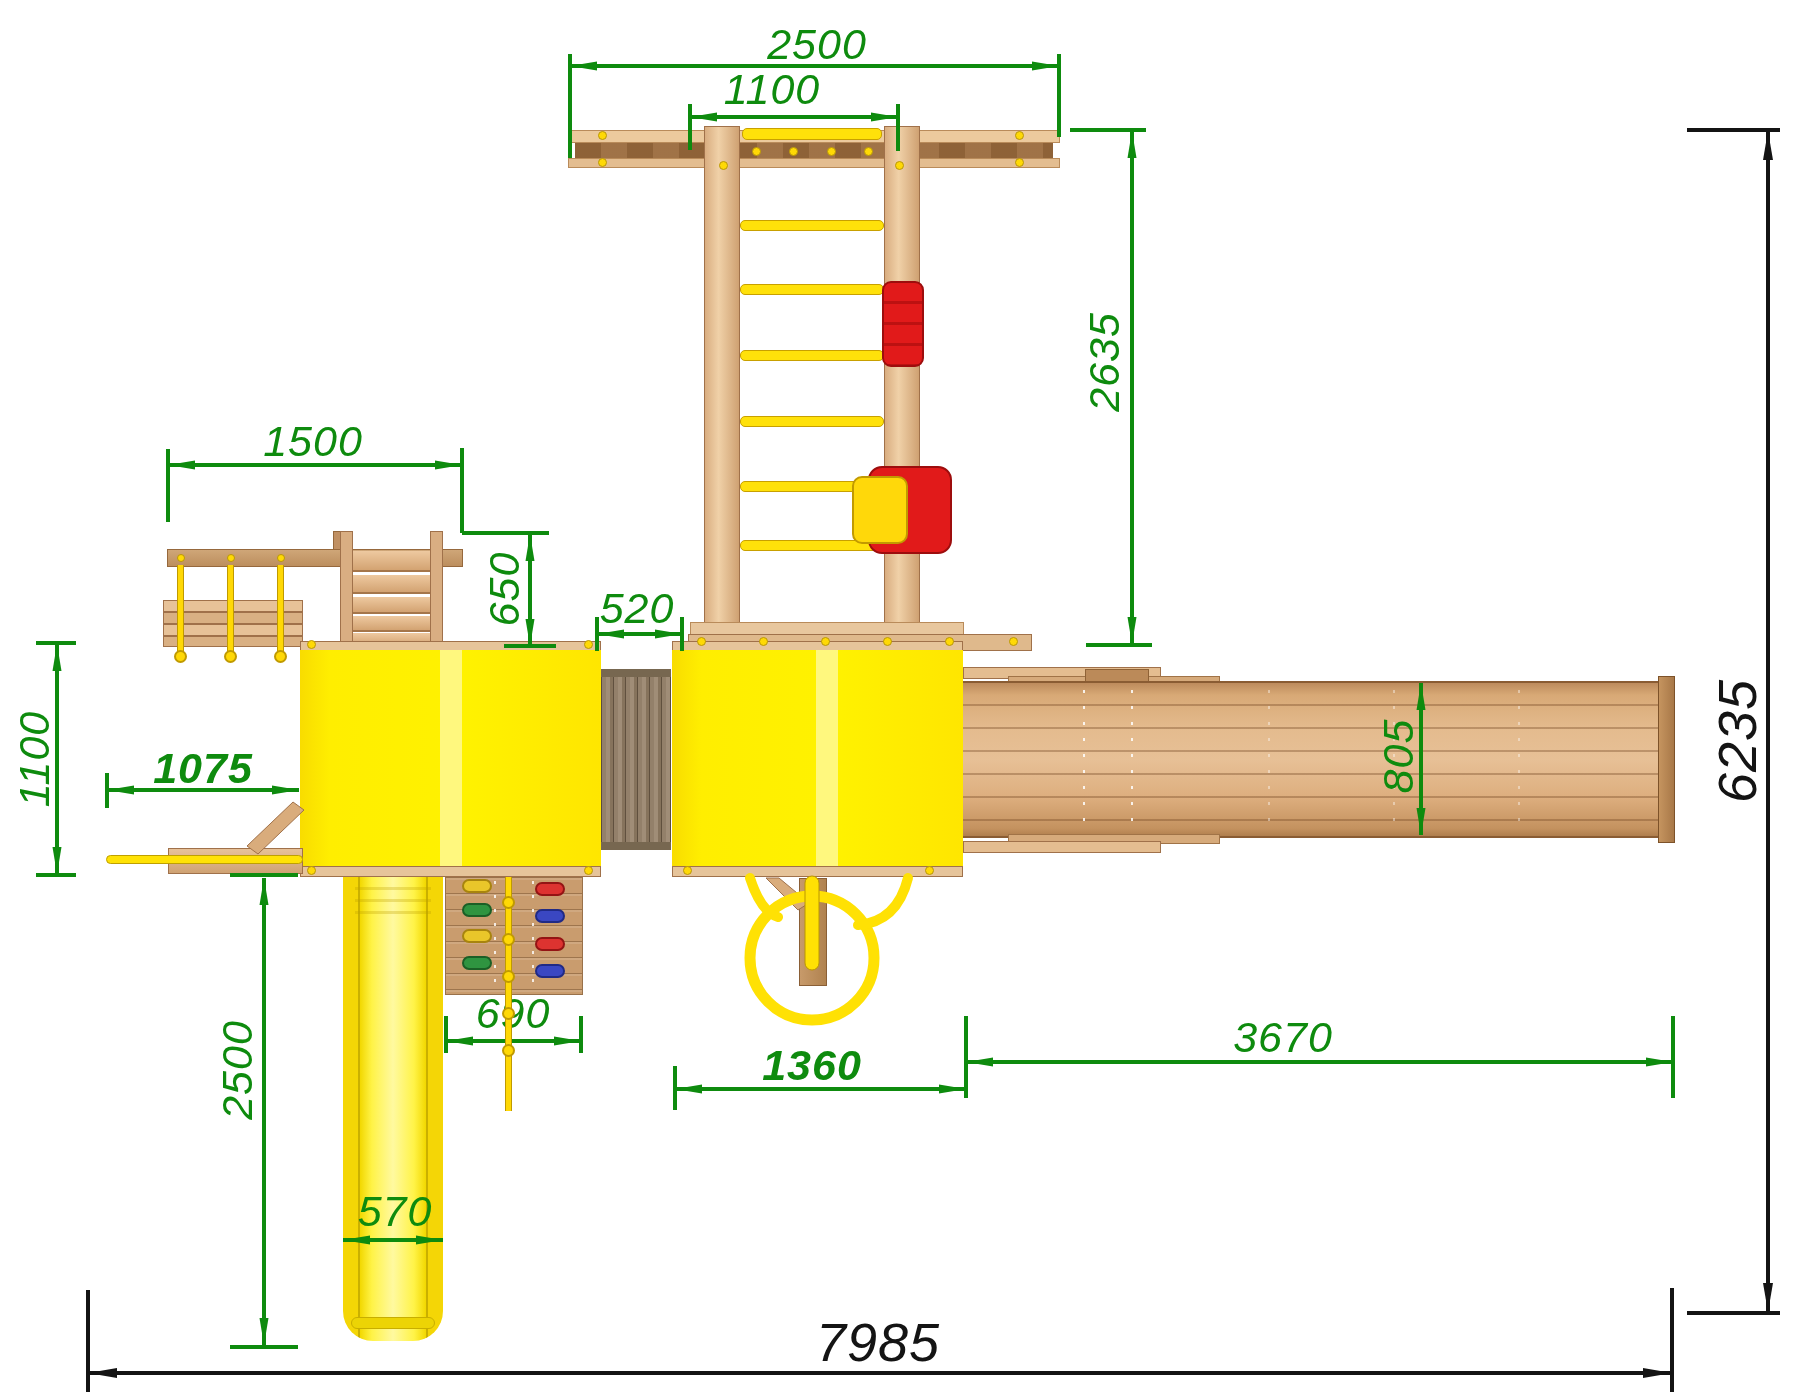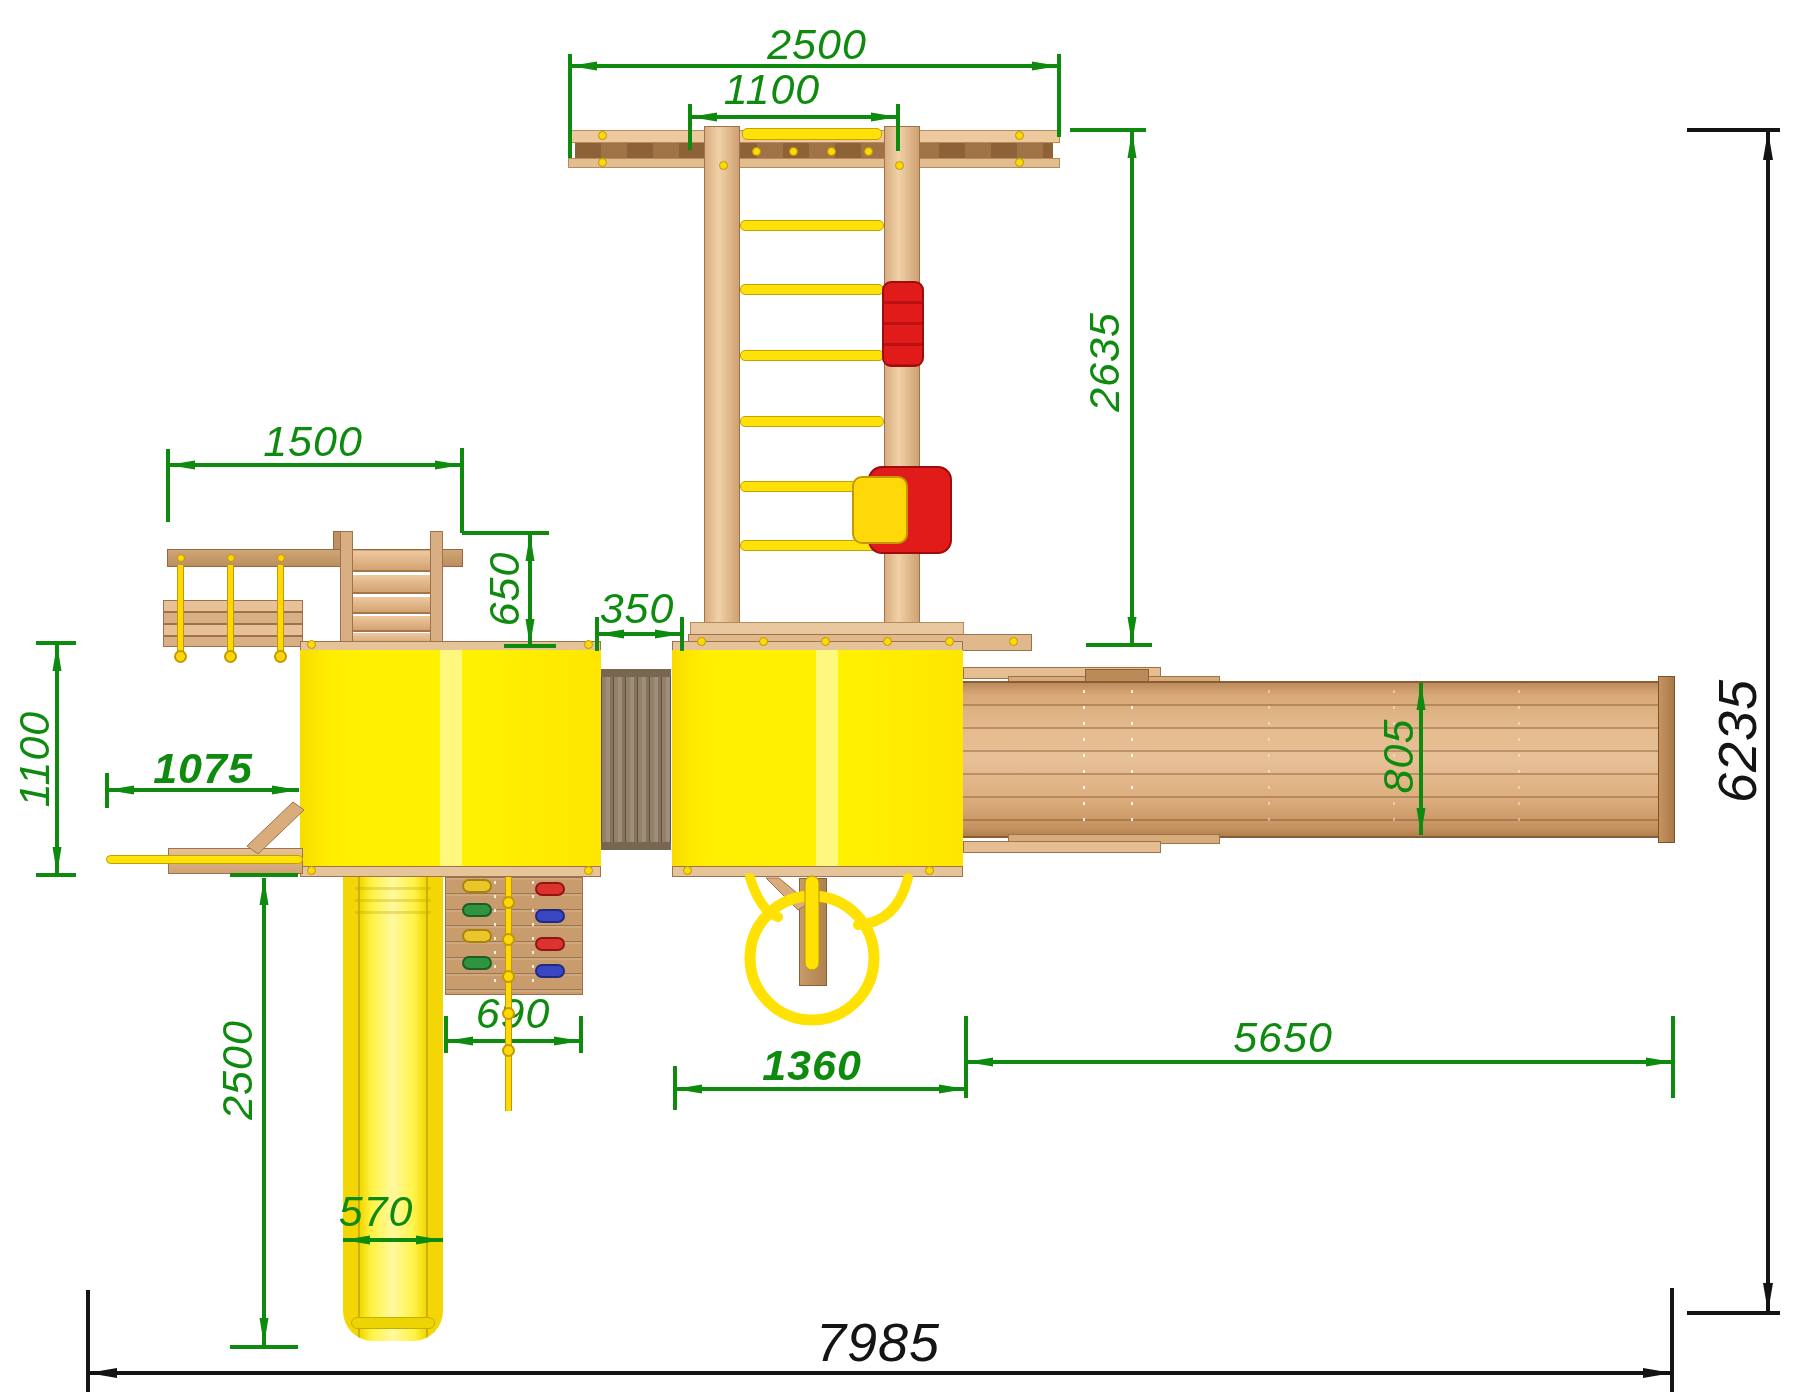--- a/index.html
+++ b/index.html
@@ -226,25 +226,25 @@
   <div class="knot" style="left:502px;top:933px;"></div>
   <div class="knot" style="left:502px;top:970px;"></div>
   <div class="knot" style="left:502px;top:1007px;"></div>
   <div class="knot" style="left:502px;top:1044px;"></div>
 
   <span class="dim" style="left:817px;top:44px;">2500</span>
   <span class="dim" style="left:772px;top:89px;">1100</span>
   <span class="dim rot" style="left:1104px;top:362px;">2635</span>
   <span class="dim" style="left:313px;top:441px;font-style:italic;">1500</span>
   <span class="dim rot" style="left:504px;top:589px;">650</span>
-  <span class="dim" style="left:637px;top:608px;">350</span>
+  <span class="dim" style="left:637px;top:608px;">520</span>
   <span class="dim rot" style="left:34px;top:759px;">1100</span>
   <span class="dim" style="left:203px;top:768px;font-weight:bold;">1075</span>
   <span class="dim rot" style="left:237px;top:1070px;">2500</span>
-  <span class="dim" style="left:376px;top:1211px;">570</span>
+  <span class="dim" style="left:395px;top:1211px;">570</span>
   <span class="dim" style="left:513px;top:1013px;">690</span>
   <span class="dim" style="left:812px;top:1065px;font-weight:bold;">1360</span>
-  <span class="dim" style="left:1283px;top:1037px;">5650</span>
+  <span class="dim" style="left:1283px;top:1037px;">3670</span>
   <span class="dim rot" style="left:1398px;top:756px;">805</span>
   <span class="dim rot blk" style="left:1737px;top:741px;">6235</span>
   <span class="dim blk" style="left:878px;top:1342px;">7985</span>
 
 </div>
 
 </body></html>

